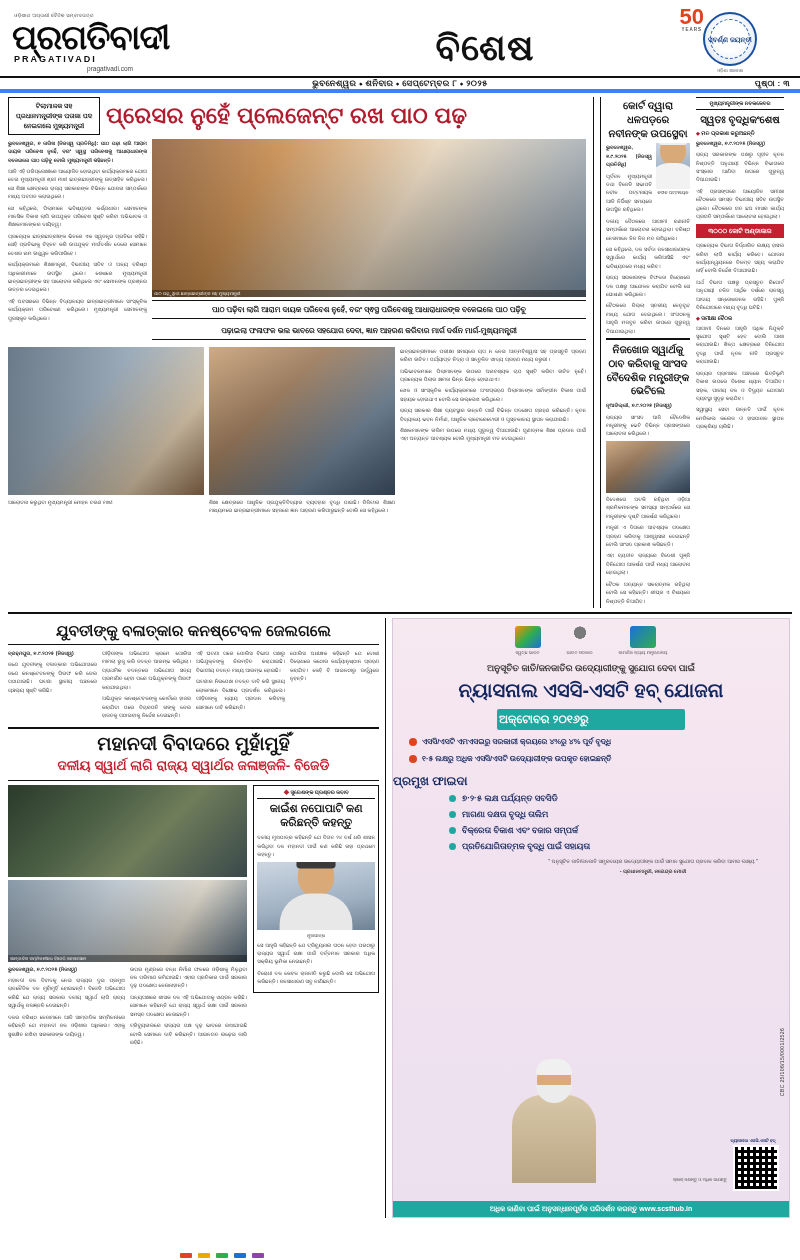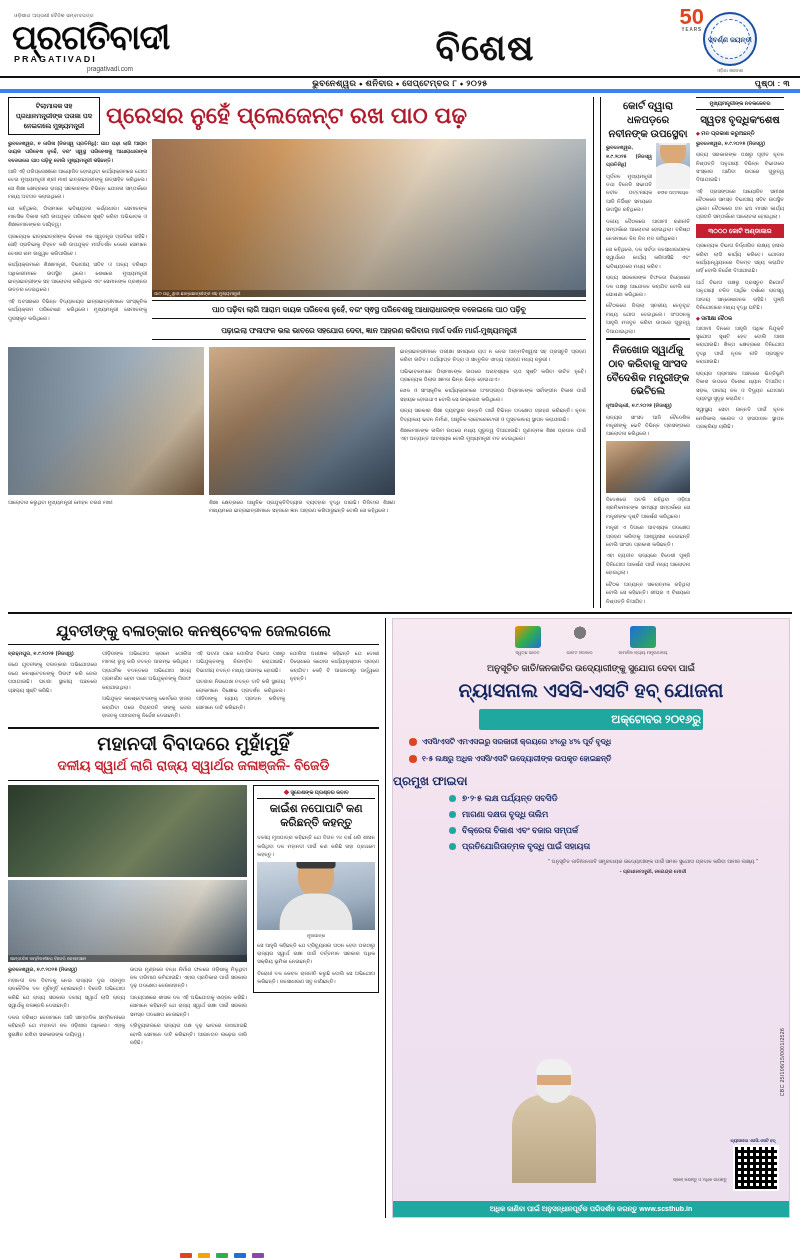--- a/index.html
+++ b/index.html
@@ -319,22 +319,22 @@
     -webkit-mask: radial-gradient(circle at 50% 30%, #000 30%, transparent 31%);
   }
   .ad-sub {
     text-align: center; font-size: 9px; font-weight: bold; color: #333; margin-top: 4px;
   }
   .ad-title {
     text-align: center; font-size: 19.5px; font-weight: bold; color: #11255e;
     margin: 4px 0 6px 0; line-height: 1.25;
   }
   .ad-date {
-    width: 224px; margin: 0 auto;
-    background: #1ea8a0; color: #fff; text-align: right;
+    width: 188px; margin: 0 auto;
+    background: #1ea8a0; color: #fff; text-align: left;
     font-size: 11.5px; font-weight: bold; padding: 4px 2px; border-radius: 2px;
   }
   .ad-point {
     display: flex; align-items: center; gap: 5px;
     margin: 7px 16px 0 16px; font-size: 7.6px; font-weight: bold; color: #11255e;
   }
   .ad-point .dot {
     width: 8px; height: 8px; border-radius: 50%;
     background: #e0441f; flex: 0 0 auto;
   }

